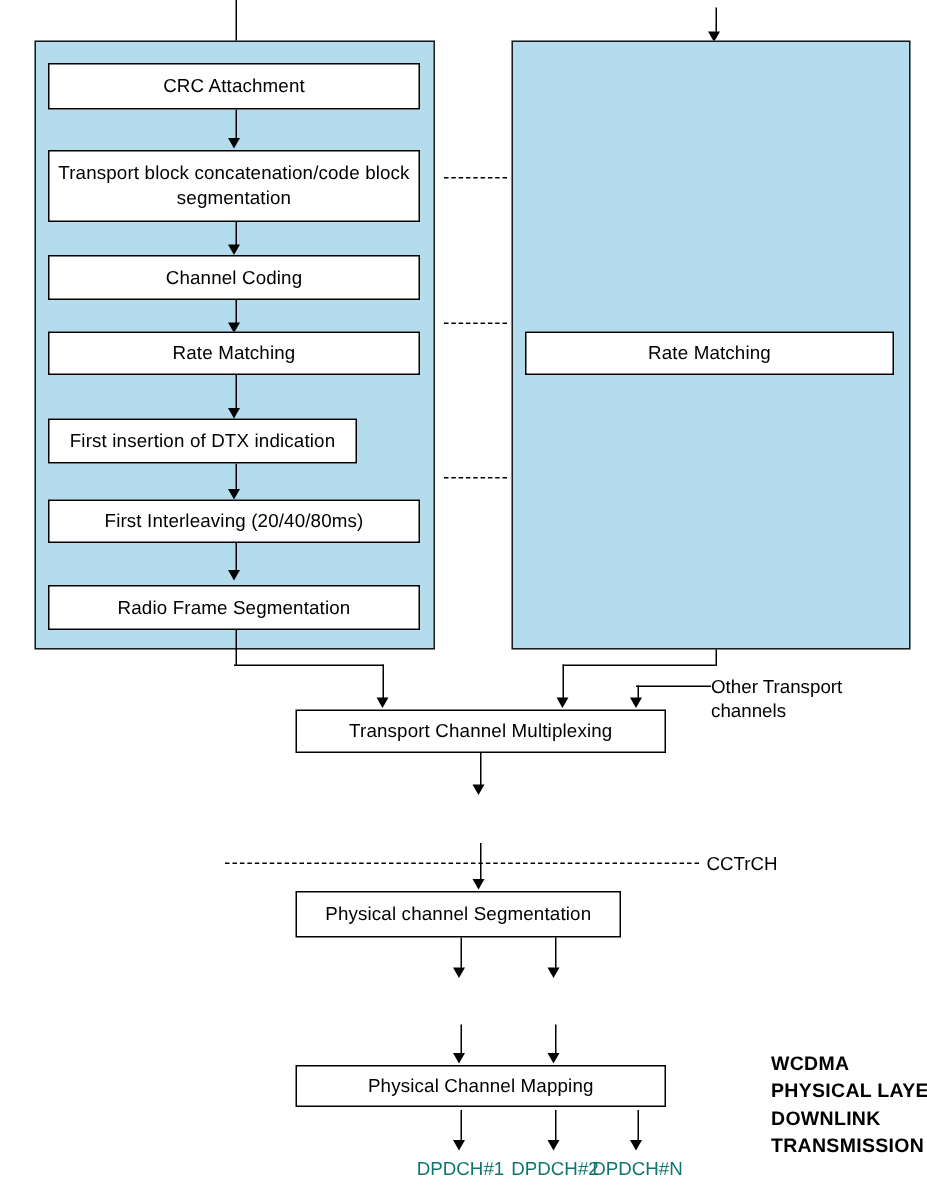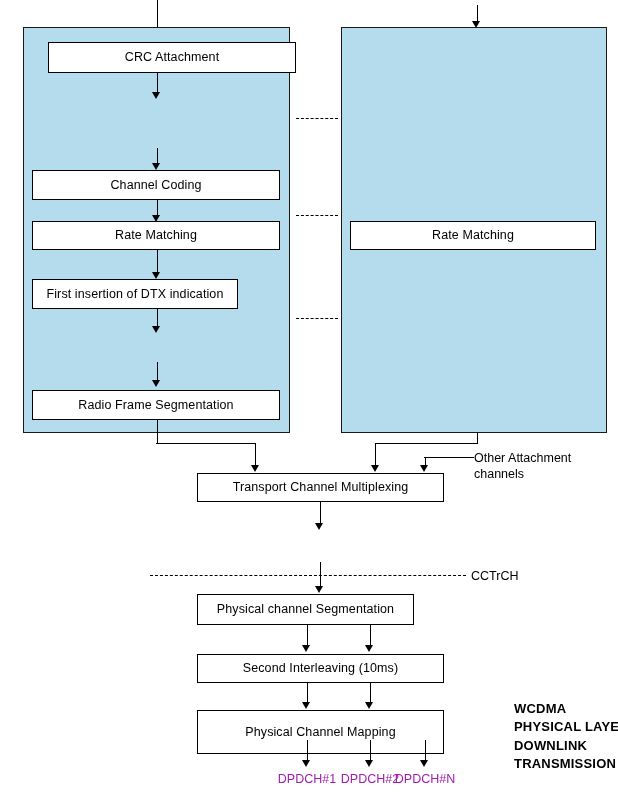--- a/index.html
+++ b/index.html
@@ -66,21 +66,21 @@
     font-size: 13px;
     font-weight: bold;
     color: #000000;
     line-height: 1.42;
     white-space: pre-line;
     letter-spacing: 0.2px;
   }
   .dpdch {
     position: absolute;
     font-size: 12.5px;
-    color: #a21caf;
+    color: #0f766e;
     text-align: center;
     white-space: nowrap;
     transform: translateX(-50%);
   }
   sup { font-size: 0.68em; vertical-align: super; font-weight: bold; }
 </style>
 </head>
 <body>
 
 <div id="canvas">
@@ -104,37 +104,43 @@
 
   <div class="conn vline" style="left:156.5px; top:250px; height:23px;"></div>
   <div class="arrow" style="left:152px; top:272px;"></div>
 
   <div class="conn vline" style="left:156.5px; top:309px; height:20px;"></div>
   <div class="arrow" style="left:152px; top:326px;"></div>
 
   <div class="conn vline" style="left:156.5px; top:362px; height:20px;"></div>
   <div class="arrow" style="left:152px; top:380px;"></div>
 
-  <div class="pbox" style="left:48px; top:42px; width:248px; height:31px;">
+  <div class="pbox" style="left:32px; top:42px; width:248px; height:31px;">
     <span>CRC Attachment</span>
   </div>
 
+  <div class="pbox" style="left:32px; top:100px; width:248px; height:48px;">
+    <span>Transport block concatenation/code block segmentation</span>
+  </div>
 
   <div class="pbox" style="left:32px; top:170px; width:248px; height:30px;">
     <span>Channel Coding</span>
   </div>
 
   <div class="pbox" style="left:32px; top:221px; width:248px; height:29px;">
     <span>Rate Matching</span>
   </div>
 
   <div class="pbox" style="left:32px; top:279px; width:206px; height:30px;">
     <span>First insertion of DTX indication</span>
   </div>
 
+  <div class="pbox" style="left:32px; top:333px; width:248px; height:29px;">
+    <span>First Interleaving (20/40/80ms)</span>
+  </div>
 
   <div class="pbox" style="left:32px; top:390px; width:248px; height:30px;">
     <span>Radio Frame Segmentation</span>
   </div>
 
   <div class="panel" style="left:341px; top:27px; width:266px; height:406px;"></div>
 
   <div class="pbox" style="left:350px; top:221px; width:246px; height:29px;">
     <span>Rate Matching</span>
   </div>
@@ -149,21 +155,21 @@
   <div class="arrow" style="left:251px; top:465px;"></div>
 
   <div class="conn vline" style="left:476.5px; top:433px; height:11px;"></div>
   <div class="conn hline" style="left:375px; top:443px; width:102px;"></div>
   <div class="conn vline" style="left:375px; top:443px; height:24px;"></div>
   <div class="arrow" style="left:371px; top:465px;"></div>
 
   <div class="conn hline" style="left:424px; top:457px; width:50px;"></div>
   <div class="conn vline" style="left:424.5px; top:457px; height:10px;"></div>
   <div class="arrow" style="left:420px; top:465px;"></div>
-  <div class="lbl" style="left:474px; top:450px; width:140px;">Other Attachment
+  <div class="lbl" style="left:474px; top:450px; width:140px;">Other Transport
 channels</div>
 
   <div class="pbox" style="left:197px; top:473px; width:247px; height:29px;">
     <span>Transport Channel Multiplexing</span>
   </div>
 
   <div class="conn vline" style="left:319.5px; top:502px; height:22px;"></div>
   <div class="arrow" style="left:315px; top:523px;"></div>
 
 
@@ -174,30 +180,27 @@
 
   <div class="pbox" style="left:197px; top:594px; width:217px; height:31px;">
     <span>Physical channel Segmentation</span>
   </div>
 
   <div class="conn vline" style="left:306.5px; top:625px; height:22px;"></div>
   <div class="arrow" style="left:302px; top:645px;"></div>
   <div class="conn vline" style="left:369.5px; top:625px; height:22px;"></div>
   <div class="arrow" style="left:365px; top:645px;"></div>
 
-  <div class="pbox" style="left:197px; top:654px; width:247px; height:29px;">
-    <span>Second Interleaving (10ms)</span>
-  </div>
 
   <div class="conn vline" style="left:306.5px; top:683px; height:21px;"></div>
   <div class="arrow" style="left:302px; top:702px;"></div>
   <div class="conn vline" style="left:369.5px; top:683px; height:21px;"></div>
   <div class="arrow" style="left:365px; top:702px;"></div>
 
-  <div class="pbox" style="left:197px; top:710px; width:247px; height:44px;">
+  <div class="pbox" style="left:197px; top:710px; width:247px; height:28px;">
     <span>Physical Channel Mapping</span>
   </div>
 
   <div class="conn vline" style="left:306.5px; top:740px; height:22px;"></div>
   <div class="arrow" style="left:302px; top:760px;"></div>
   <div class="conn vline" style="left:369.5px; top:740px; height:22px;"></div>
   <div class="arrow" style="left:365px; top:760px;"></div>
   <div class="conn vline" style="left:424.5px; top:740px; height:22px;"></div>
   <div class="arrow" style="left:420px; top:760px;"></div>
 

